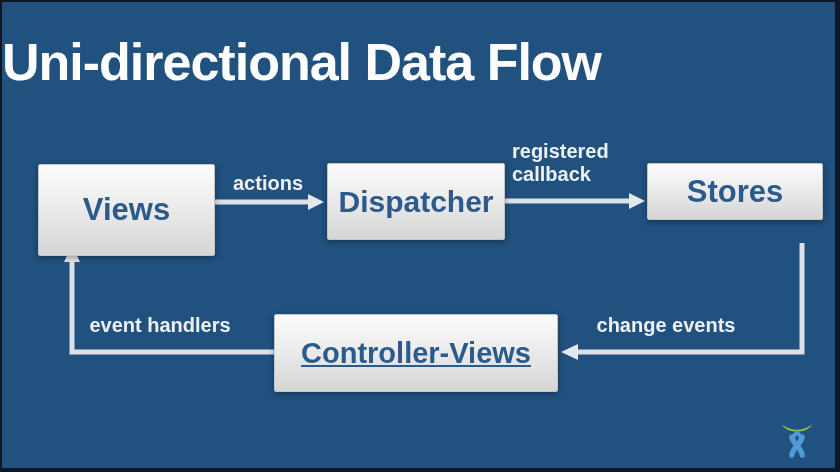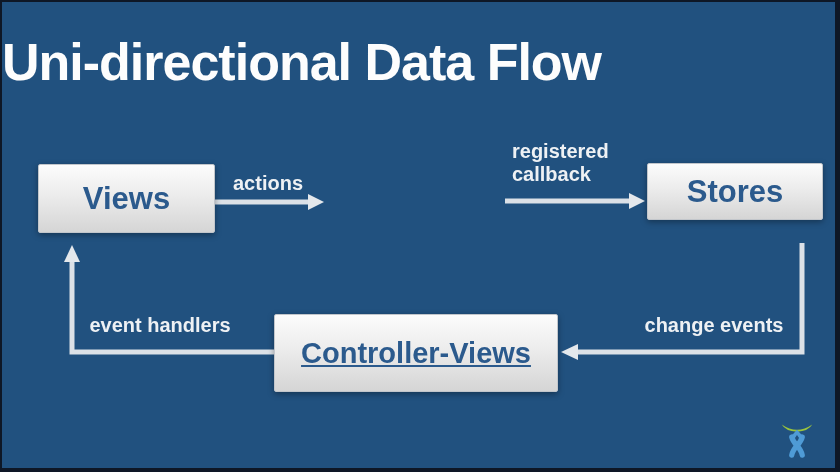--- a/index.html
+++ b/index.html
@@ -20,21 +20,21 @@
   .node{
     position:absolute;
     display:flex;align-items:center;justify-content:center;
     background:linear-gradient(180deg,#fcfcfc 0%,#ececec 45%,#d5d5d5 100%);
     border:1px solid #c2c6cb;
     border-radius:2px;
     box-shadow:0 2px 6px rgba(0,0,0,0.35);
     color:#2b5a8d;font-weight:bold;white-space:nowrap;
     box-sizing:border-box;
   }
-  .node-views{left:36px;top:162px;width:177px;height:69px;font-size:31px;}
+  .node-views{left:36px;top:162px;width:177px;height:92px;font-size:31px;}
   .node-dispatcher{left:325px;top:161px;width:178px;height:77px;font-size:30px;}
   .node-stores{left:645px;top:161px;width:176px;height:57px;font-size:31px;}
   .node-controller{left:272px;top:312px;width:284px;height:78px;font-size:29px;text-decoration:underline;}
   .edge-label{
     position:absolute;
     color:#eef1f4;font-size:20px;font-weight:700;
     text-align:left;line-height:23px;
     transform:translateX(-50%);
     white-space:nowrap;
   }
@@ -68,30 +68,33 @@
 
     <g>
       <polyline points="272,350 70,350 70,260" fill="none" stroke="#dce1e7" stroke-width="5"></polyline>
       <polygon points="62,260 78,260 70,243" fill="#e4e8ec"></polygon>
     </g>
   </svg>
 
   <div class="node node-views">
     <span>Views</span>
   </div>
+  <div class="node node-dispatcher">
+    <span>Dispatcher</span>
+  </div>
   <div class="node node-stores">
     <span>Stores</span>
   </div>
   <div class="node node-controller">
     <span>Controller-Views</span>
   </div>
 
   <div class="edge-label" style="left:266px;top:170px;">actions</div>
   <div class="edge-label wrap" style="left:570px;top:138px;">registered callback</div>
-  <div class="edge-label" style="left:712px;top:312px;">change events</div>
+  <div class="edge-label" style="left:664px;top:312px;">change events</div>
   <div class="edge-label" style="left:158px;top:312px;">event handlers</div>
 
   <svg class="logo" viewBox="0 0 36 44">
     <path d="M2,9 Q18,20 34,9 Q30,16 18,16.5 Q6,16 2,9 Z" fill="#9bc43c"></path>
     <path d="M12,21 L18,14.5 L24,21 L20.5,23.5 L18,20 L15.5,23.5 Z" fill="#4f9bd6"></path>
     <path d="M12.5,22 C14.5,30 22,32.5 23.5,41" fill="none" stroke="#4f9bd6" stroke-width="5.5" stroke-linecap="round"></path>
     <path d="M23.5,22 C21.5,30 14,32.5 12.5,41" fill="none" stroke="#4f9bd6" stroke-width="5.5" stroke-linecap="round"></path>
   </svg>
 
 </div>

